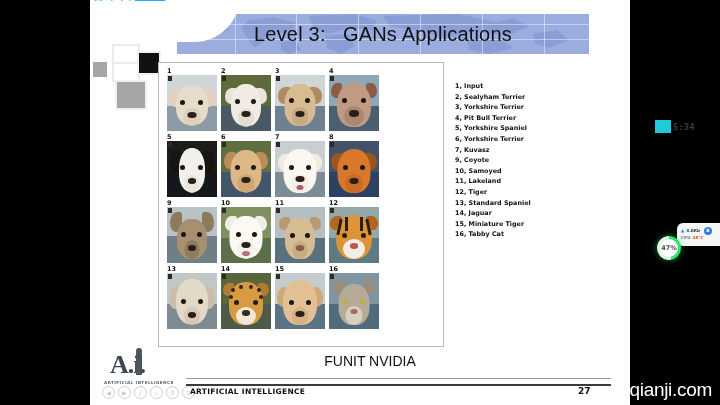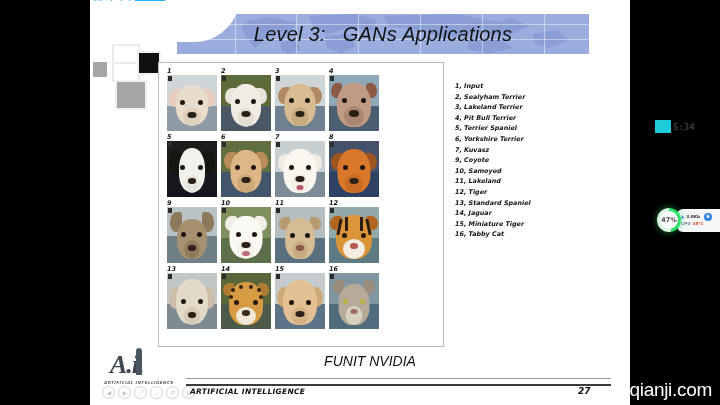--- a/index.html
+++ b/index.html
@@ -1,20 +1,20 @@
 <!DOCTYPE html>
 <html><head>
 <meta charset="utf-8">
 <style>
   html,body{margin:0;padding:0;background:#000;}
   body{width:720px;height:405px;overflow:hidden;font-family:"Liberation Sans",sans-serif;}
   #stage{position:relative;width:720px;height:405px;background:#000;}
 
   
-  #slide{position:absolute;left:90px;top:0;width:540px;height:405px;background:#fff;overflow:hidden;font-style:italic;}
+  #slide{position:absolute;left:90px;top:0;width:540px;height:405px;background:#fff;overflow:hidden;}
 
   
   #header{position:absolute;left:87px;top:14px;width:412px;height:40px;
           background:#9aadde;overflow:hidden;}
   #header .mapsvg{position:absolute;left:0;top:0;width:100%;height:100%;opacity:.55;}
   #header .gridline-v{position:absolute;top:0;bottom:0;width:1px;background:rgba(255,255,255,.45);}
   #header .gridline-h{position:absolute;left:0;right:0;height:1px;background:rgba(255,255,255,.45);}
   #title{position:absolute;left:87px;top:14px;width:412px;height:40px;
          display:flex;align-items:center;justify-content:center;
          font-size:20px;color:#111;letter-spacing:.2px;white-space:pre;}
@@ -91,21 +91,21 @@
   #watermark{position:absolute;right:8px;bottom:4px;font-size:19px;color:#fff;letter-spacing:-.3px;}
   #clock{position:absolute;left:655px;top:120px;display:flex;align-items:center;}
   #clock .swatch{width:16px;height:13px;background:#1ecbd8;}
   #clock .t{font-size:9px;color:#3c3c3c;font-weight:700;padding-left:2px;
             font-family:"DejaVu Sans Mono",monospace;}
 
   #perf{position:absolute;left:657px;top:208px;display:flex;align-items:center;}
   #perf-ring{position:relative;width:24px;height:24px;border-radius:50%;
              background:conic-gradient(#2fe36a 0 47%, #d7f7e1 47% 100%);
              display:flex;align-items:center;justify-content:center;
-             box-shadow:0 0 6px rgba(47,227,106,.55);}
+             box-shadow:0 0 6px rgba(47,227,106,.55);margin-top:28px;}
   #perf-ring .inner{width:18px;height:18px;border-radius:50%;background:#fff;
                     display:flex;align-items:center;justify-content:center;
                     font-size:6.5px;font-weight:700;color:#4d4d4d;
                     font-family:"DejaVu Sans",sans-serif;}
   #perf-card{margin-left:-4px;background:#f4f6f8;border-radius:6px;padding:2px 4px;
              min-width:42px;height:19px;display:flex;flex-direction:column;justify-content:center;}
   .perf-line{display:flex;align-items:center;gap:2px;font-size:4.2px;font-weight:700;
              font-family:"DejaVu Sans",sans-serif;line-height:6px;}
   .perf-up{color:#2f7fe3;}
   .perf-net{color:#333;}
@@ -412,23 +412,23 @@
             </div>
           </div>
         </div>
 
       </div>
 
       <div id="legend">
         <ul>
           <li>1, Input</li>
           <li>2, Sealyham Terrier</li>
-          <li>3, Lakeland Terrier</li>
+          <li>3, Yorkshire Terrier</li>
           <li>4, Pit Bull Terrier</li>
-          <li>5, Terrier Spaniel</li>
+          <li>5, Yorkshire Spaniel</li>
           <li>6, Yorkshire Terrier</li>
           <li>7, Kuvasz</li>
           <li>9, Coyote</li>
           <li>10, Samoyed</li>
           <li>11, Lakeland</li>
           <li>12, Tiger</li>
           <li>13, Standard Spaniel</li>
           <li>14, Jaguar</li>
           <li>15, Miniature Tiger</li>
           <li>16, Tabby Cat</li>

